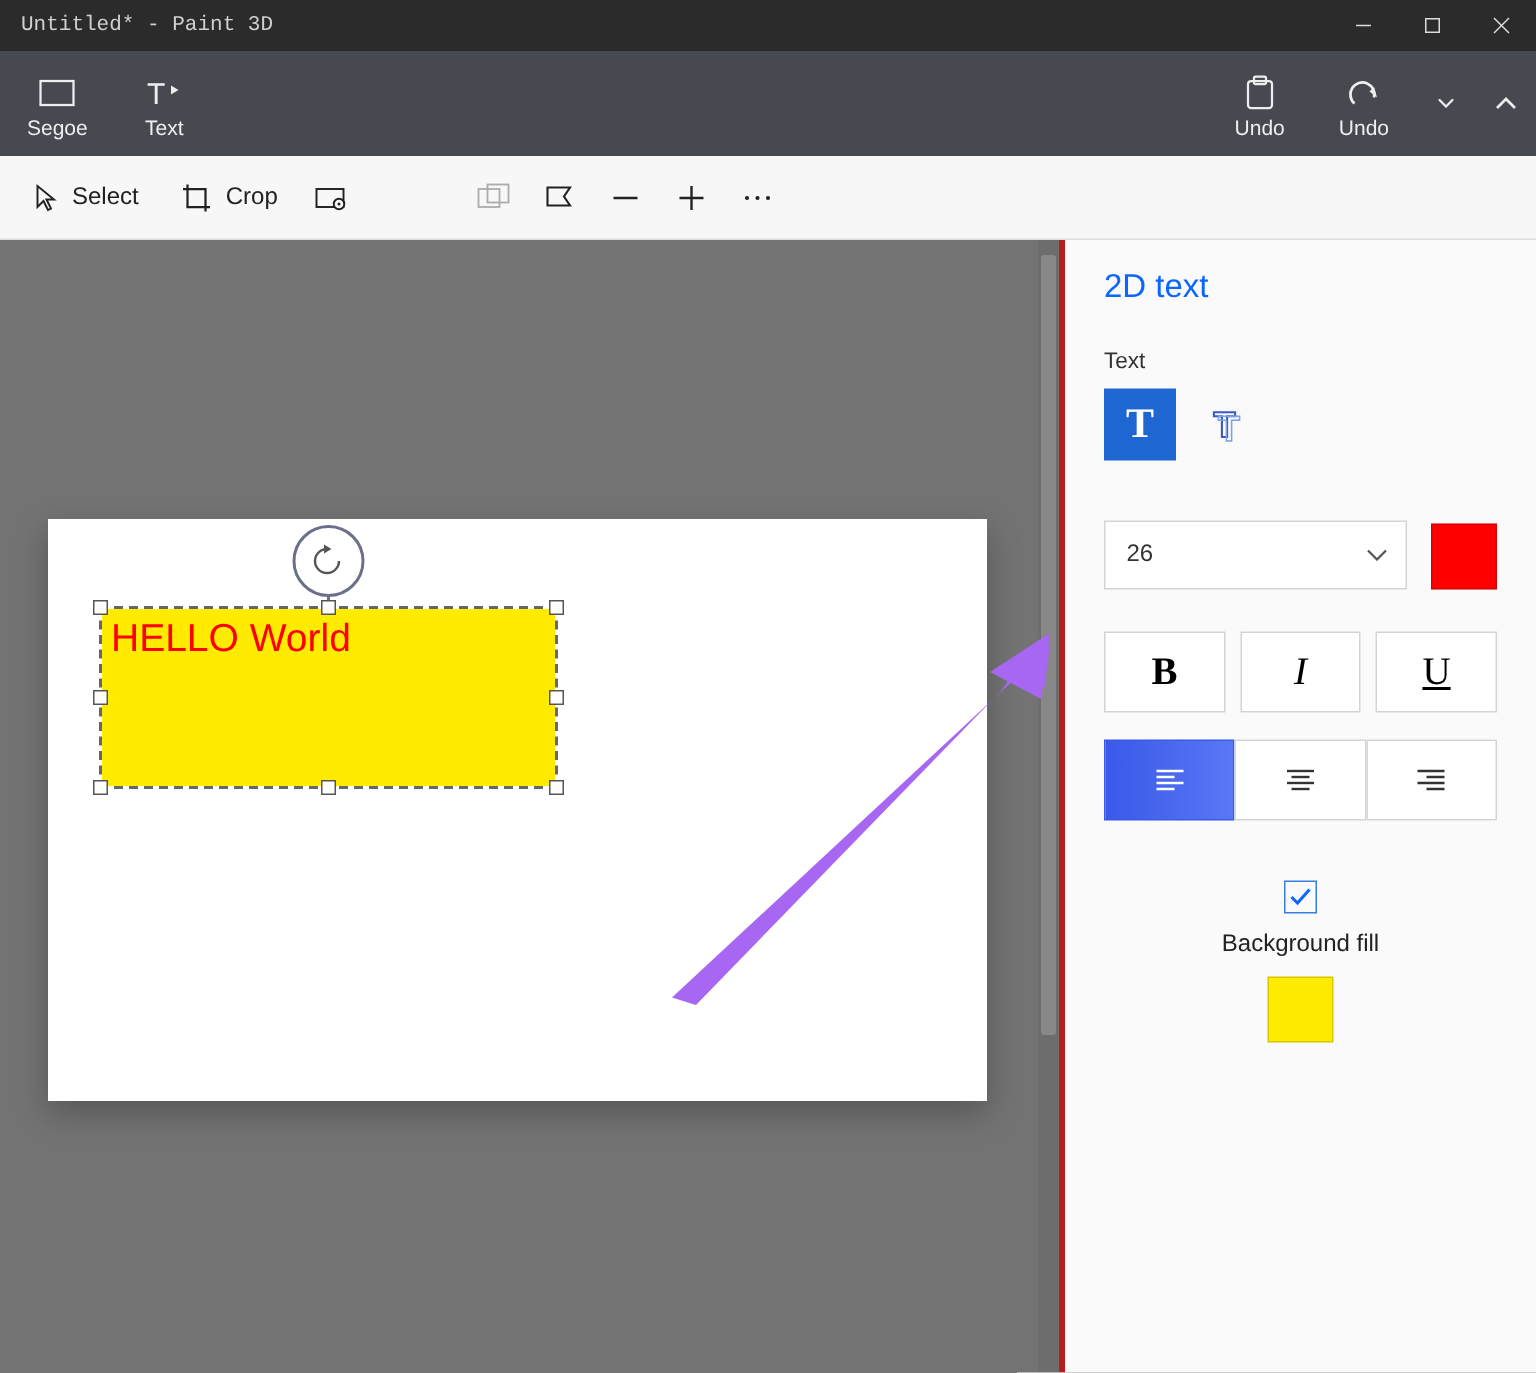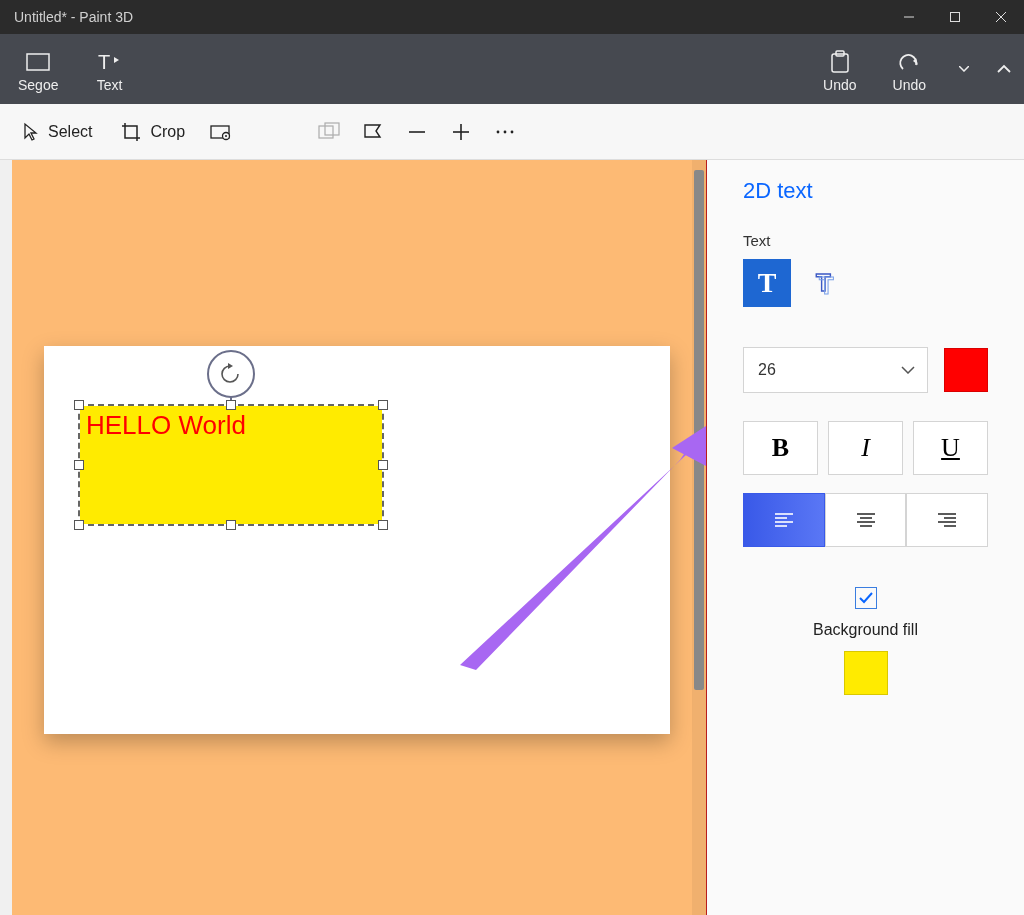--- a/index.html
+++ b/index.html
@@ -1,68 +1,68 @@
 <!DOCTYPE html>
 <html><head>
 <meta charset="utf-8">
 <style>
 * { box-sizing: border-box; margin: 0; padding: 0; font-family: "Segoe UI", sans-serif; user-select: none; }
 html, body { width: 1024px; height: 915px; overflow: hidden; }
 .window { width: 1024px; height: 915px; display: flex; flex-direction: column; background: #f0f0f0; }
 
 
 .titlebar { height: 34px; background: #2b2b2b; color: #d0d0d0; display: flex; align-items: center; padding-left: 14px; font-size: 14px; }
-.titlebar .title { flex: 1; }
+.titlebar .title { flex: 1; font-family: Liberation Mono, monospace; }
 .titlebar .winbtn { width: 46px; height: 34px; display: flex; align-items: center; justify-content: center; color: #ddd; }
 .titlebar .winbtn svg { stroke: #ddd; }
 
 
 .ribbon { height: 70px; background: #464950; display: flex; align-items: center; color: #fff; }
 .ribbon-btn { display: flex; flex-direction: column; align-items: center; justify-content: center; height: 70px; padding: 6px 18px 4px; font-size: 14px; color: #eee; }
 .ribbon-btn .icon { height: 30px; display: flex; align-items: center; justify-content: center; }
 .ribbon-spacer { flex: 1; }
 .ribbon-small { width: 40px; height: 70px; display: flex; align-items: center; justify-content: center; }
 
 
 .toolbar { height: 56px; background: #f7f7f7; border-bottom: 1px solid #ddd; display: flex; align-items: center; padding: 0 10px; gap: 4px; }
 .tool { display: flex; align-items: center; gap: 8px; padding: 6px 12px; font-size: 16px; color: #222; border-radius: 3px; }
 .tool-icon { width: 40px; height: 40px; display:flex; align-items:center; justify-content:center; }
 
 
 .main { flex: 1; display: flex; overflow: hidden; }
-.canvas-area { flex: 1; background: #fdba74; position: relative; display: flex; align-items: flex-start; justify-content: center; overflow: hidden; margin-left: 12px; }
+.canvas-area { flex: 1; background: #737373; position: relative; display: flex; align-items: flex-start; justify-content: center; overflow: hidden; }
 .canvas-wrap { position: absolute; top: 186px; left: 32px; }
 .canvas { width: 626px; height: 388px; background: #fff; box-shadow: 0 8px 20px rgba(0,0,0,0.25); position: relative; }
 .scroll-v { position: absolute; top: 0; right: 0; width: 14px; height: 100%; background: rgba(0,0,0,0.05); }
 .scroll-thumb { position: absolute; left: 2px; width: 10px; background: #888; border-radius: 2px; }
 
 
 .text-box { position: absolute; left: 36px; top: 60px; width: 302px; height: 118px; background: #ffeb00; outline: 2px dashed #666; }
 .text-content { padding: 4px 6px; color: #ff0000; font-size: 26px; font-family: "Segoe UI", sans-serif; }
 .handle { position: absolute; width: 10px; height: 10px; background: #fff; border: 1px solid #555; }
 .h-nw { left:-6px; top:-6px; } .h-n { left:50%; top:-6px; margin-left:-5px;} .h-ne { right:-6px; top:-6px;}
 .h-w { left:-6px; top:50%; margin-top:-5px;} .h-e { right:-6px; top:50%; margin-top:-5px;}
 .h-sw { left:-6px; bottom:-6px;} .h-s { left:50%; bottom:-6px; margin-left:-5px;} .h-se { right:-6px; bottom:-6px;}
 .rotate-handle { position:absolute; left:50%; top:-56px; margin-left:-24px; width:48px; height:48px; border-radius:50%; background:#fff; border:2px solid #6b6f8a; display:flex; align-items:center; justify-content:center; }
 .rotate-stem { position:absolute; left:50%; top:-10px; width:2px; height:10px; background:#6b6f8a; margin-left:-1px;}
 
 
-.panel { width: 318px; background: #fafafa; border-left: 1px solid #b91c1c; padding: 18px 36px; display: flex; flex-direction: column; }
+.panel { width: 318px; background: #fafafa; border-left: 4px solid #b91c1c; padding: 18px 26px; display: flex; flex-direction: column; }
 .panel-title { color: #0a66ff; font-size: 22px; font-weight: 400; margin-bottom: 28px; }
 .group-label { font-size: 15px; color: #333; margin-bottom: 10px; }
 
 .text-types { display:flex; gap:14px; margin-bottom: 40px; }
 .text-type { width:48px; height:48px; display:flex; align-items:center; justify-content:center; font-family: Georgia, serif; font-size:28px; font-weight:bold;}
 .text-type.t2d { background:#1e67d2; color:#fff; }
 .text-type.t3d { color:#3c59c4; }
 
 .field { height: 46px; border:1px solid #d4d4d4; background:#fff; display:flex; align-items:center; padding: 0 14px; font-size:16px; color:#333; margin-bottom: 16px; position: relative; }
 .field .chev { position:absolute; right:12px; }
 
-.size-row { display:flex; gap: 16px; margin-bottom: 28px; align-items: center; }
+.size-row { display:flex; gap: 16px; margin-bottom: 28px; align-items: flex-end; }
 .size-row .field { flex:1; margin-bottom:0; }
 .color-swatch { width: 44px; height: 44px; border:1px solid rgba(0,0,0,0.15); }
 
 .btn-row { display:flex; gap:10px; margin-bottom: 18px; }
 .btn { flex:1; height: 54px; border:1px solid #d4d4d4; background:#fff; display:flex; align-items:center; justify-content:center; font-size: 26px; }
 .btn.bold { font-weight: 800; font-family: Georgia, serif;}
 .btn.italic { font-style: italic; font-family: Georgia, serif; }
 .btn.underline { text-decoration: underline; font-family: Georgia, serif;}
 
 .align-row { display:flex; margin-bottom: 40px; }

